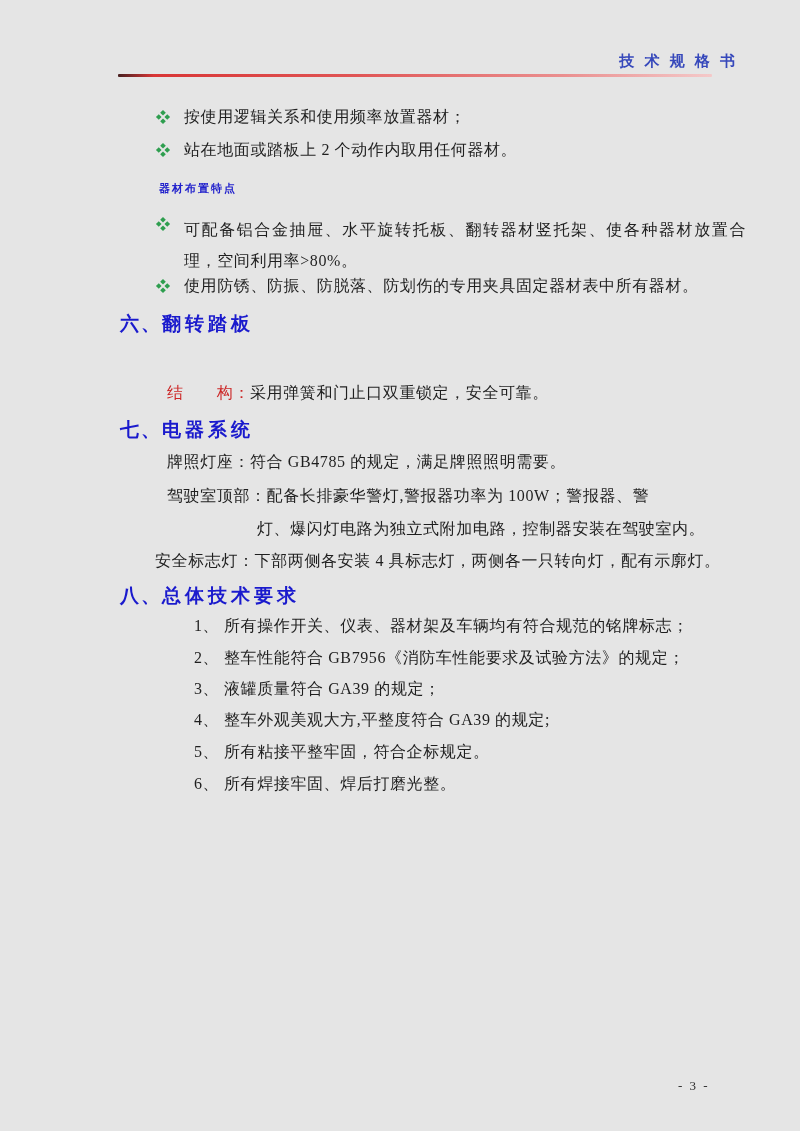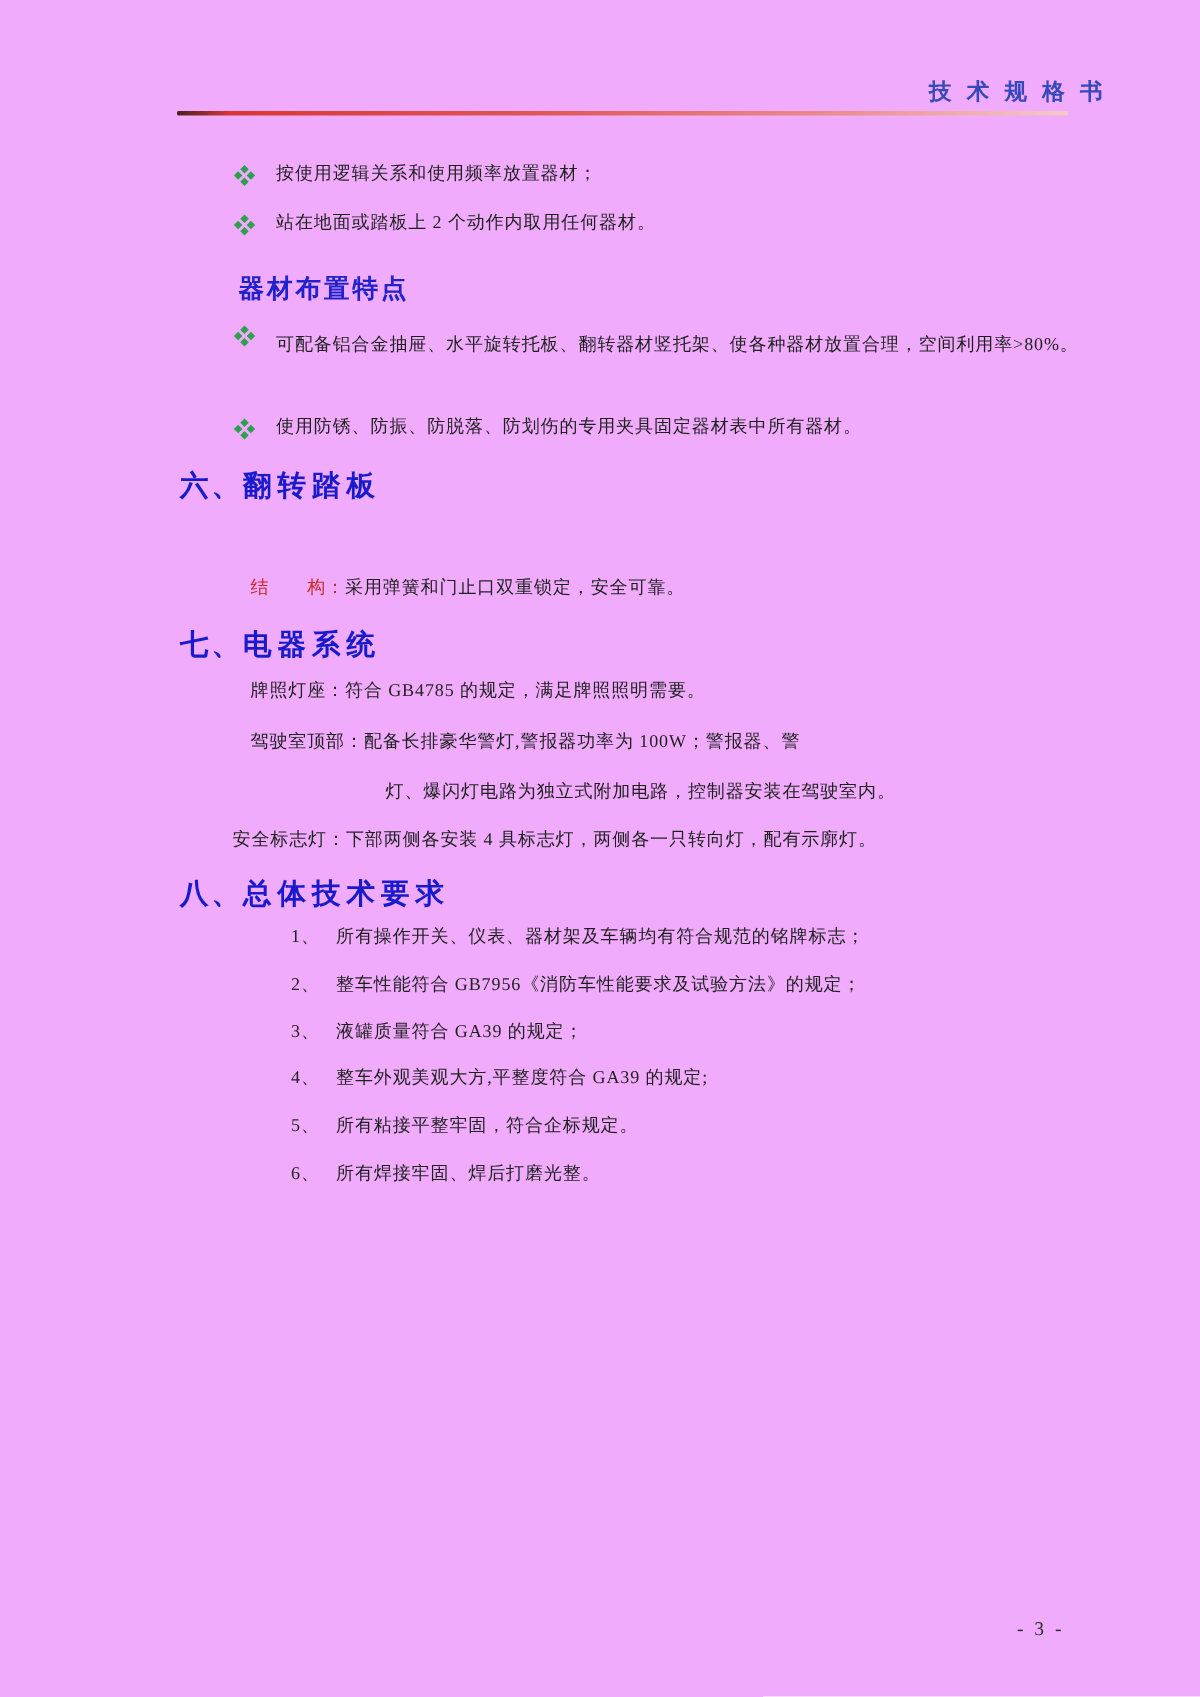--- a/index.html
+++ b/index.html
@@ -1,21 +1,21 @@
 <!DOCTYPE html>
 <html><head>
 <meta charset="utf-8">
 <style>
   html,body { margin:0; padding:0; background:#ffffff; }
   .page {
-    position:relative; width:800px; height:1131px; background:#f0abfc;
+    position:relative; width:800px; height:1131px; background:#e5e5e5;
     font-family:"Liberation Serif","DejaVu Serif",serif;
     color:#1f1f1f; overflow:hidden;
   }
-  .row { position:absolute; font-size:12px; letter-spacing:0.6px; white-space:nowrap; }
+  .row { position:absolute; font-size:16px; letter-spacing:0.6px; white-space:nowrap; }
 
   
   .header-title {
     position:absolute; top:52px; right:62px;
     font-family:"Liberation Sans","DejaVu Sans",sans-serif;
     font-weight:bold; font-size:15px; letter-spacing:3px; color:#3648bb;
   }
   .header-rule {
     position:absolute; top:74px; left:118px; width:594px; height:3px;
     background:linear-gradient(to right,#472020 0%,#d93636 6%,#e05555 40%,#ea8f8f 75%,#f4c9c9 100%);
@@ -29,21 +29,21 @@
     transform:rotate(45deg);
     display:grid; grid-template-columns:1fr 1fr; grid-template-rows:1fr 1fr; gap:1.6px;
   }
   .bullet-marker i { background:#2e9e4f; }
   .bullet-text { flex:1 1 auto; }
   .wrap2 { white-space:normal; text-align:justify; line-height:31px; }
 
   .sub-heading {
     position:absolute; left:159px;
     font-family:"Liberation Sans","DejaVu Sans",sans-serif;
-    font-weight:bold; font-size:17px; letter-spacing:2px; color:#2222cc;
+    font-weight:bold; font-size:11px; letter-spacing:2px; color:#2222cc;
   }
 
   .section-heading { position:absolute; left:120px; color:#1a1acd; font-weight:bold;
     font-size:19px; letter-spacing:2px; }
   .section-heading .sec-num { display:inline-block; width:42px; }
   .section-heading .sec-title { letter-spacing:4px; }
 
   .label-red { color:#cc2626; }
   .indent-normal { left:167px; }
   .indent-deep { left:257px; }

